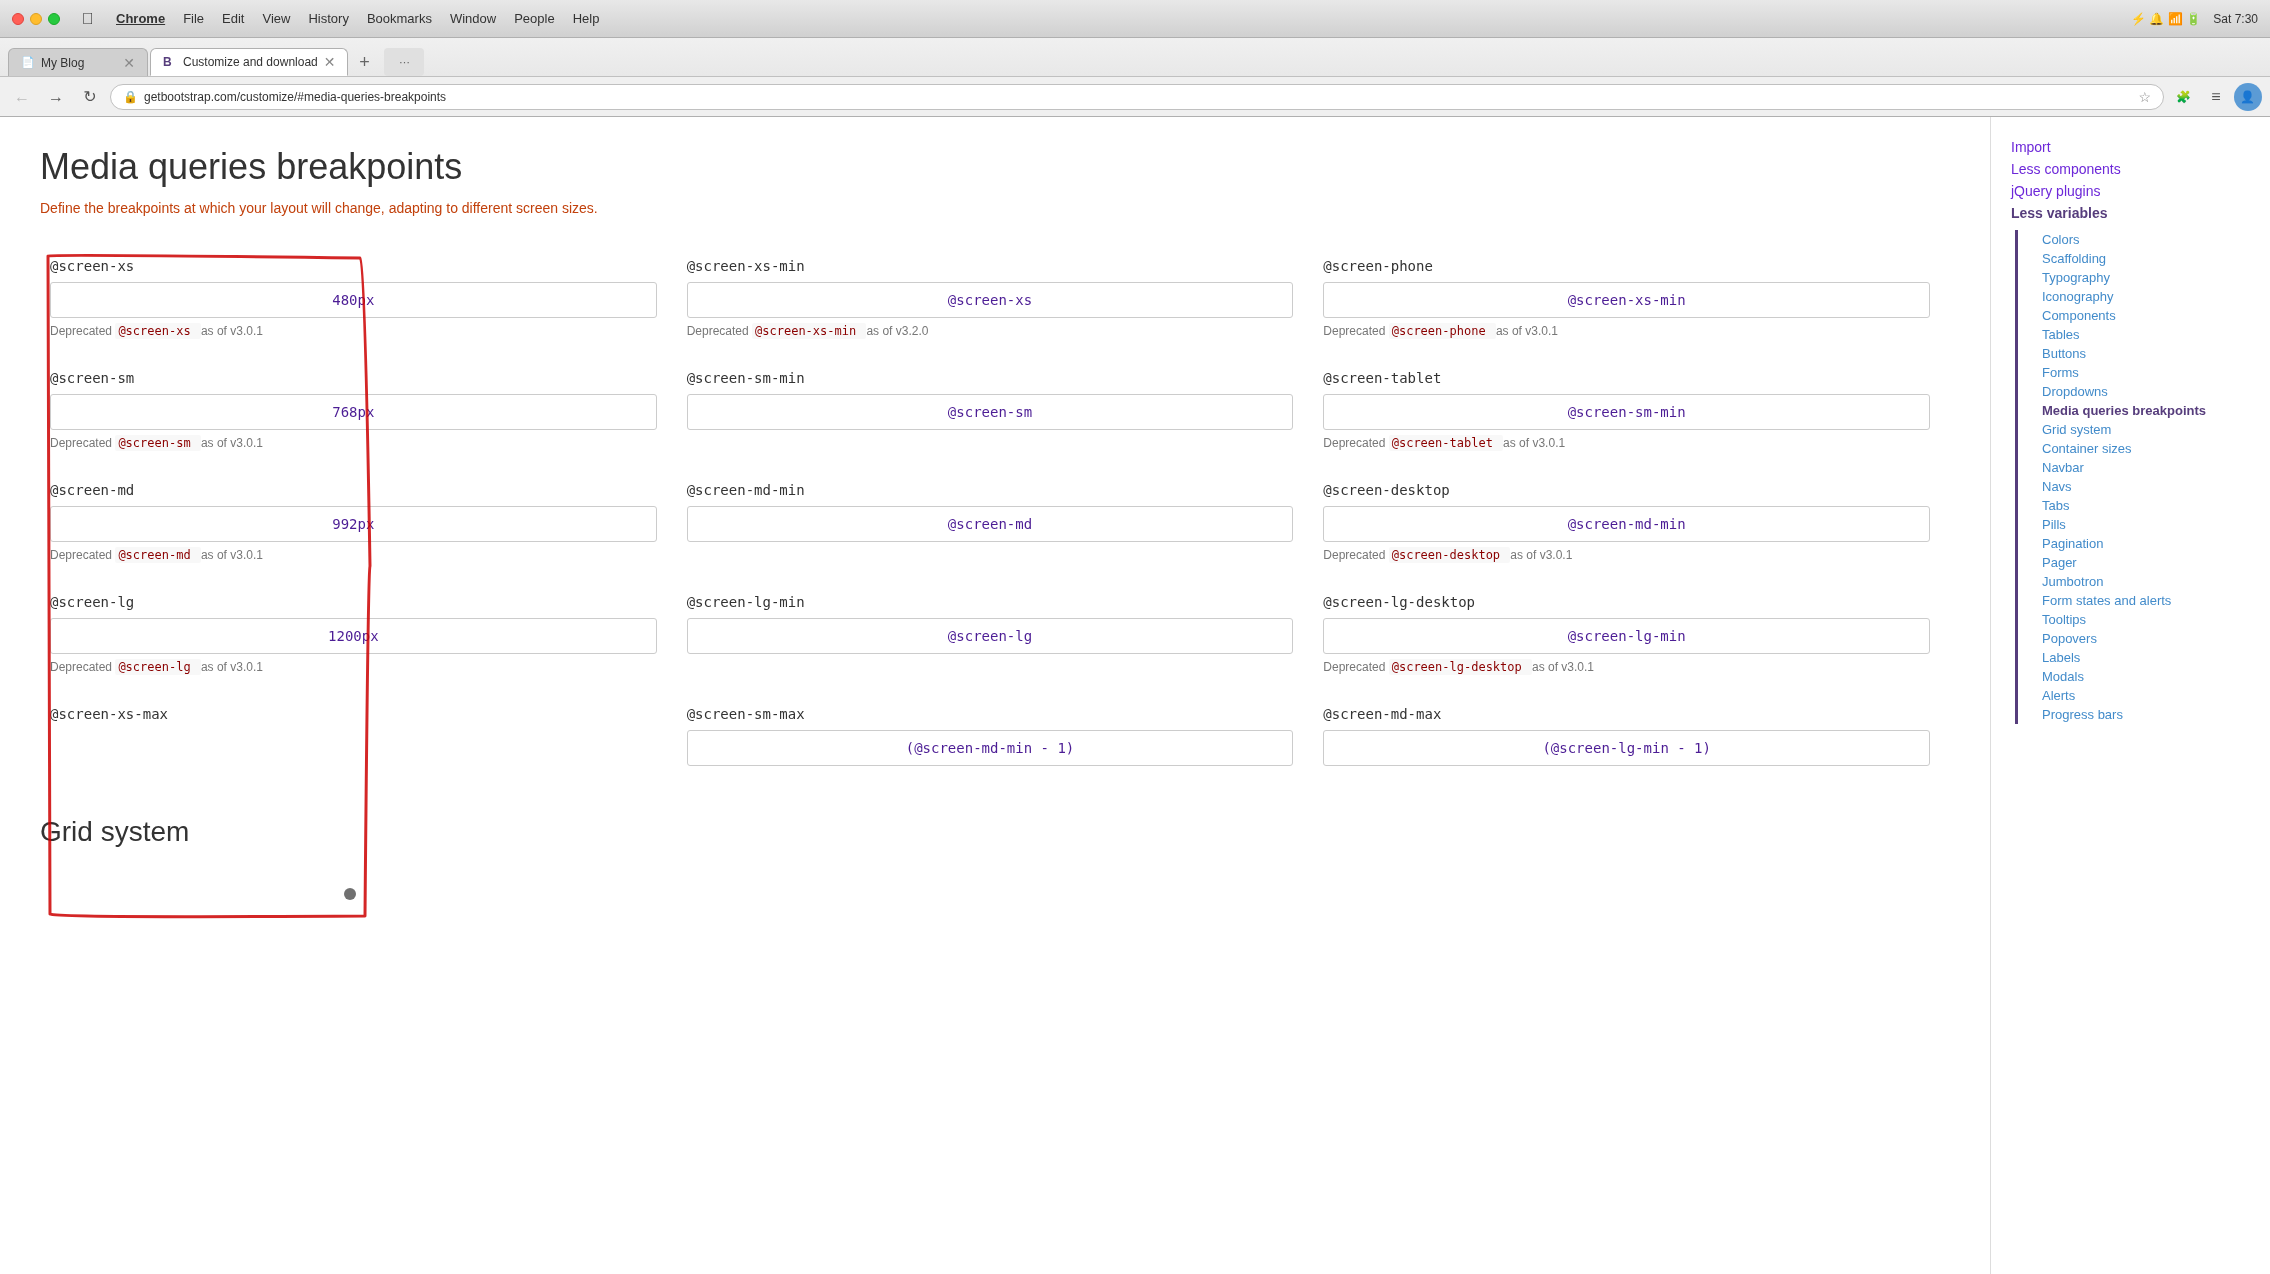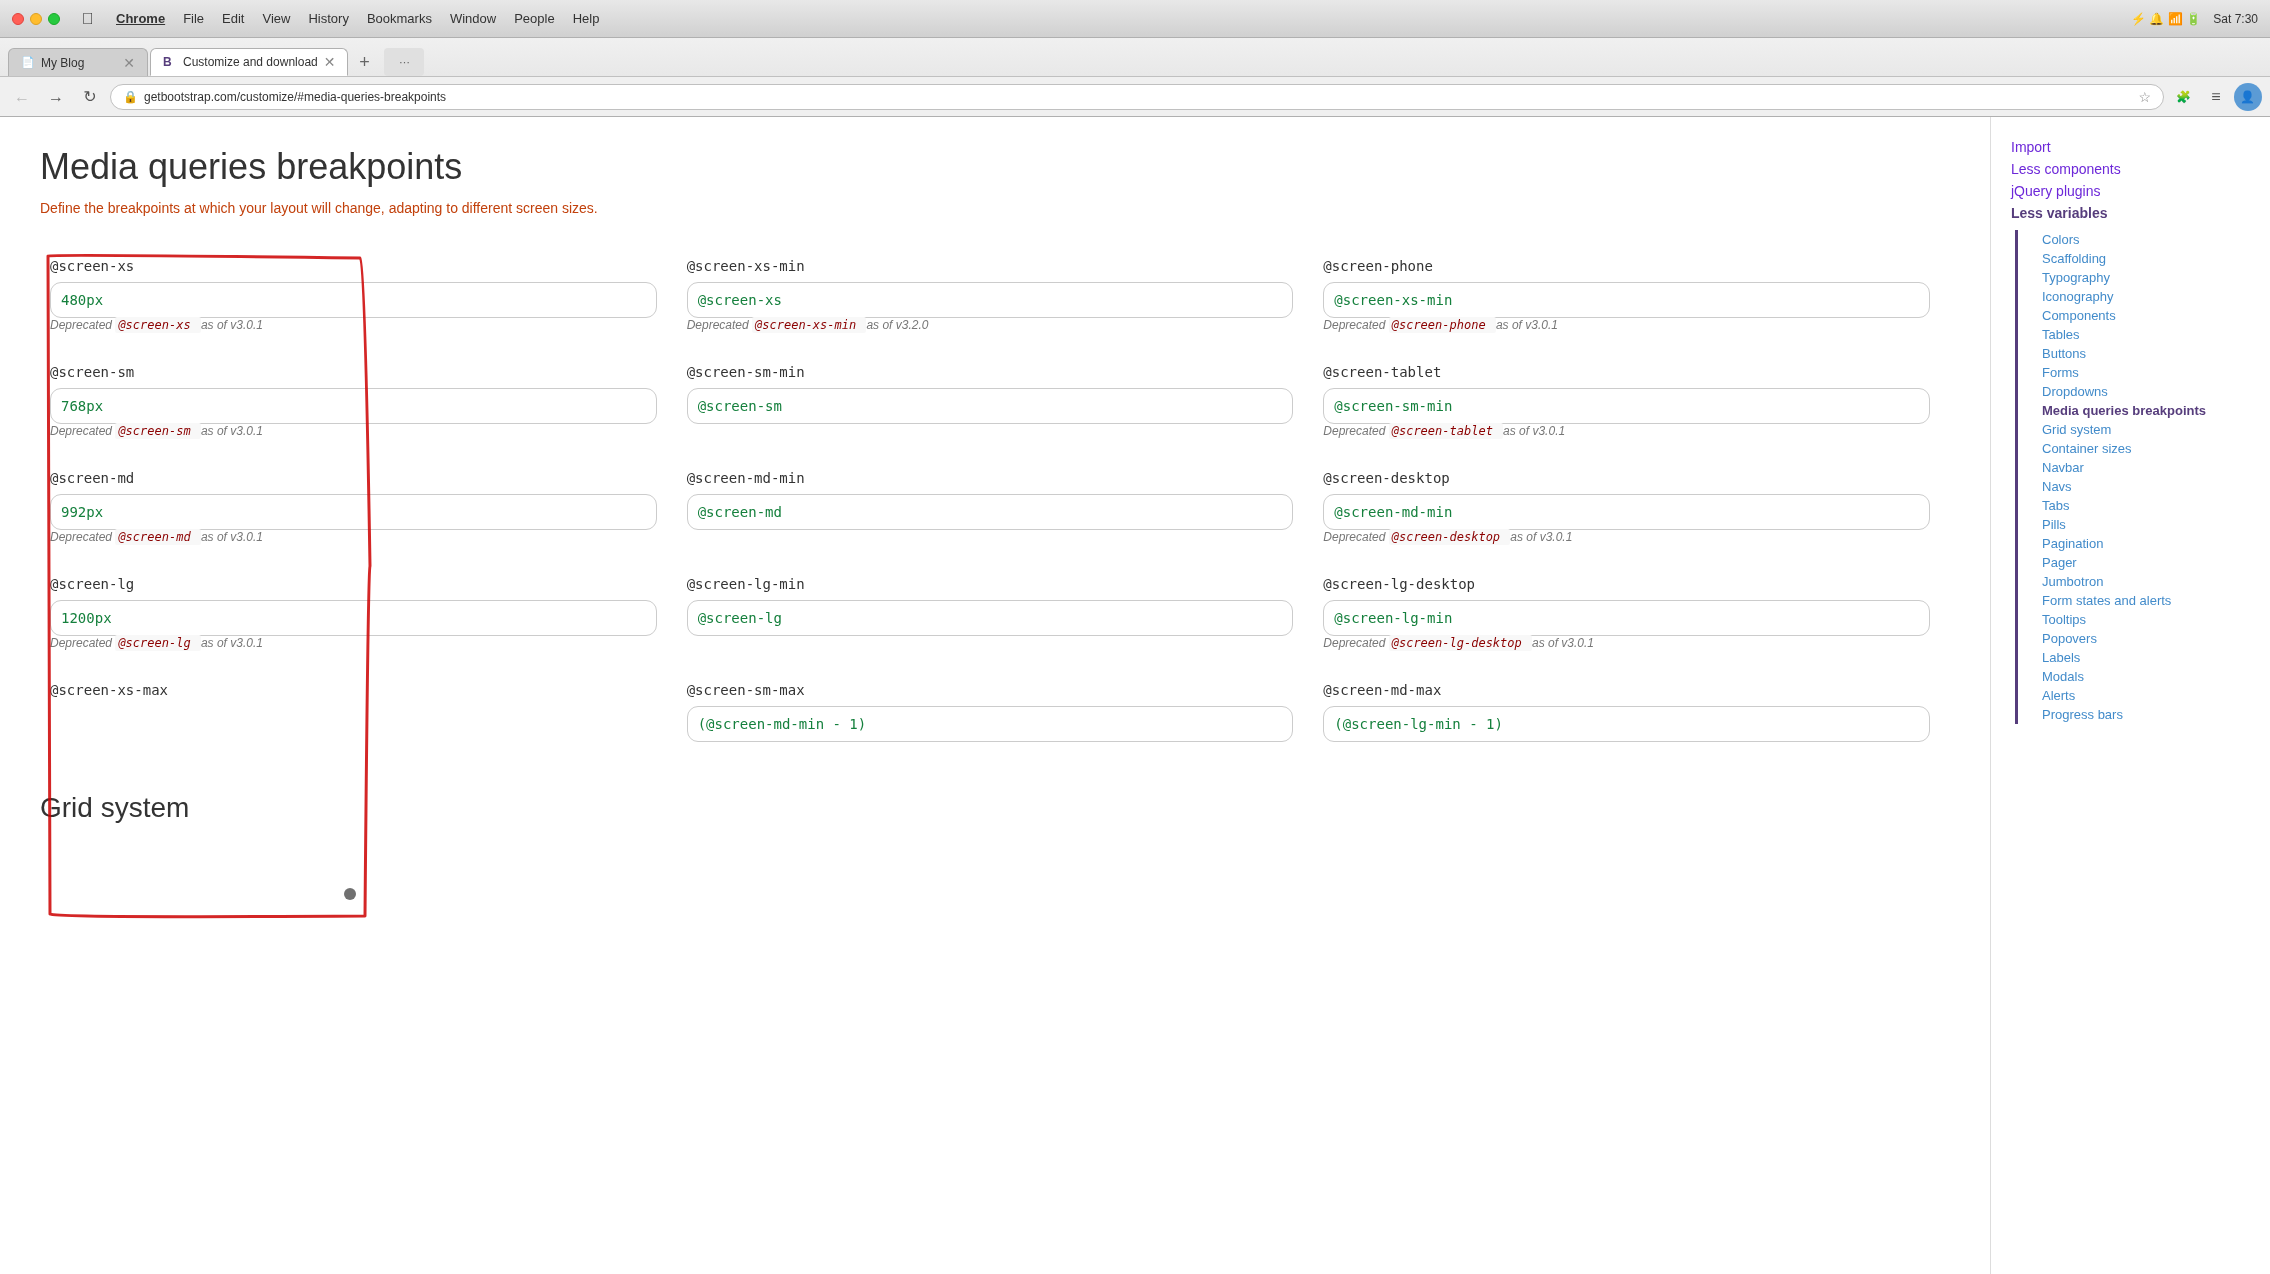--- a/index.html
+++ b/index.html
@@ -165,33 +165,34 @@
     .bp-label {
       font-size: 14px;
       color: #333;
       margin-bottom: 8px;
       font-family: monospace;
     }
 
     .bp-input {
       width: 100%;
       border: 1px solid #ccc;
-      border-radius: 11px;
+      border-radius: 3px;
       padding: 6px 10px;
       font-size: 14px;
-      color: #15803d;
+      color: #4c1d95;
       font-family: monospace;
       background: #fff;
       height: 36px;
+      text-align: center;
     }
 
     .bp-deprecated {
+      margin-top: 6px;
       font-size: 12px;
       color: #777;
-      font-style: italic;
     }
 
     .bp-deprecated .dep-label {
       color: #777;
     }
 
     .bp-deprecated .dep-var {
       color: #8b0000;
       font-family: monospace;
       font-size: 12px;

